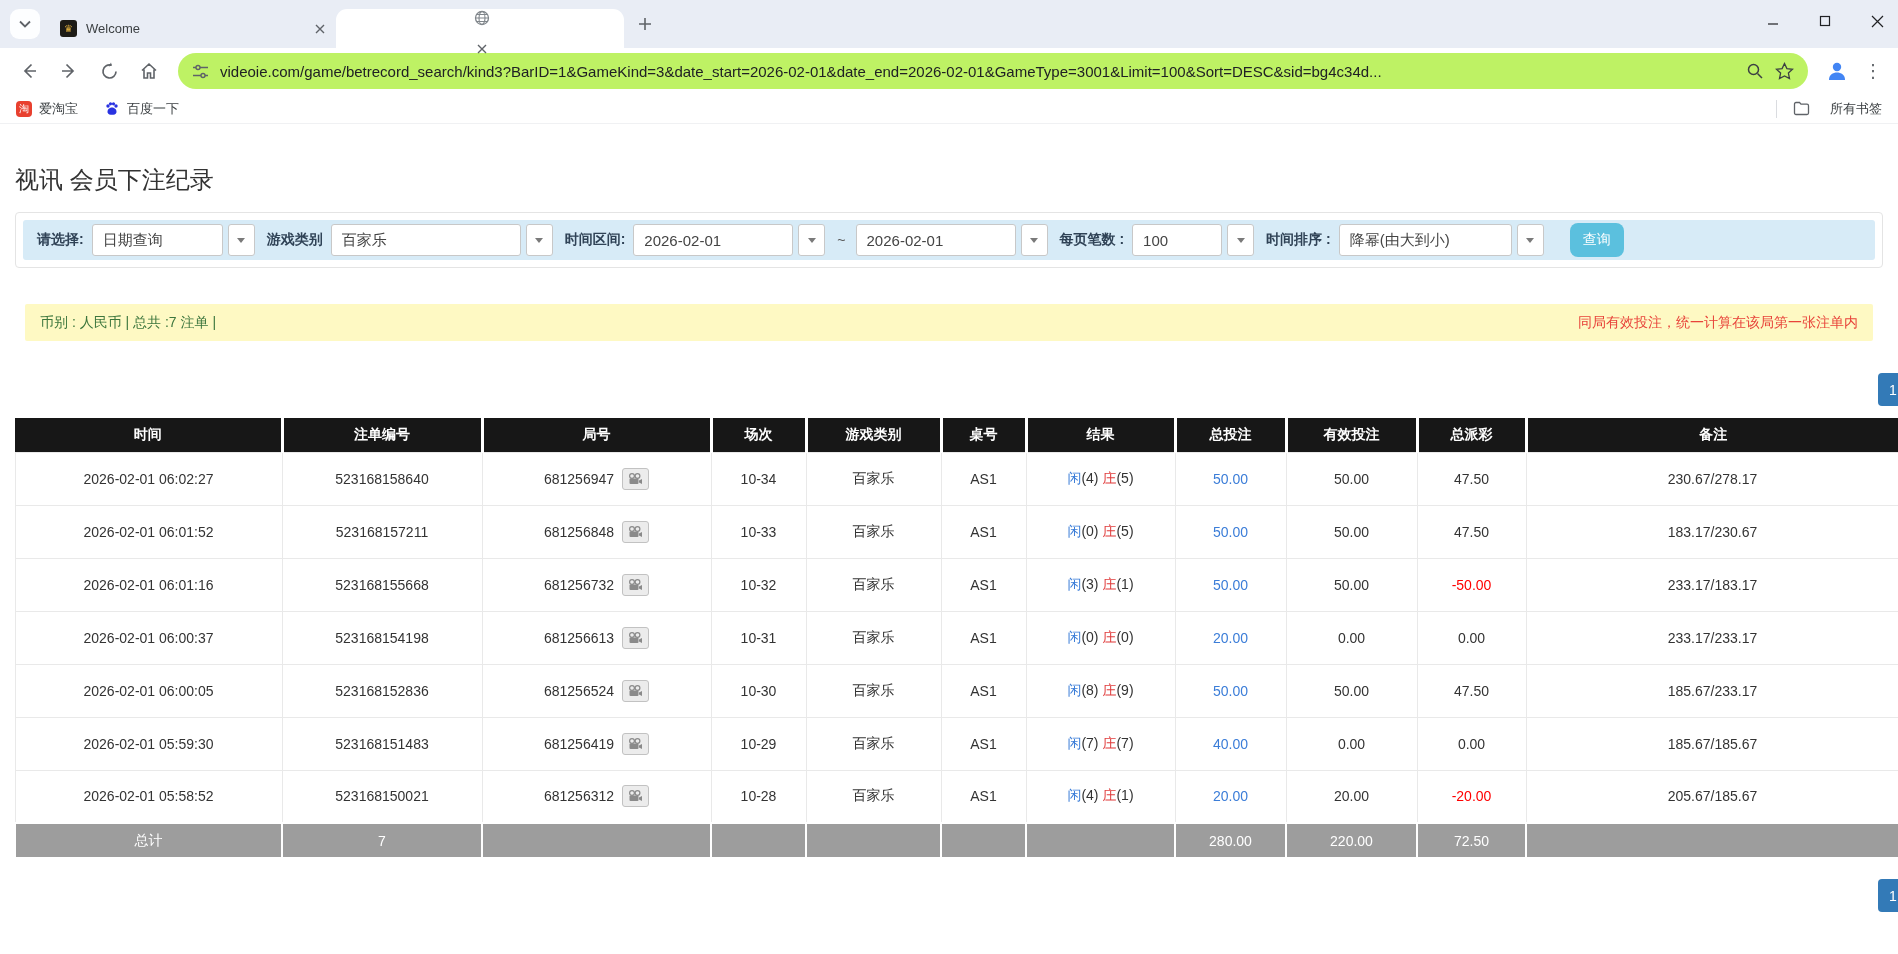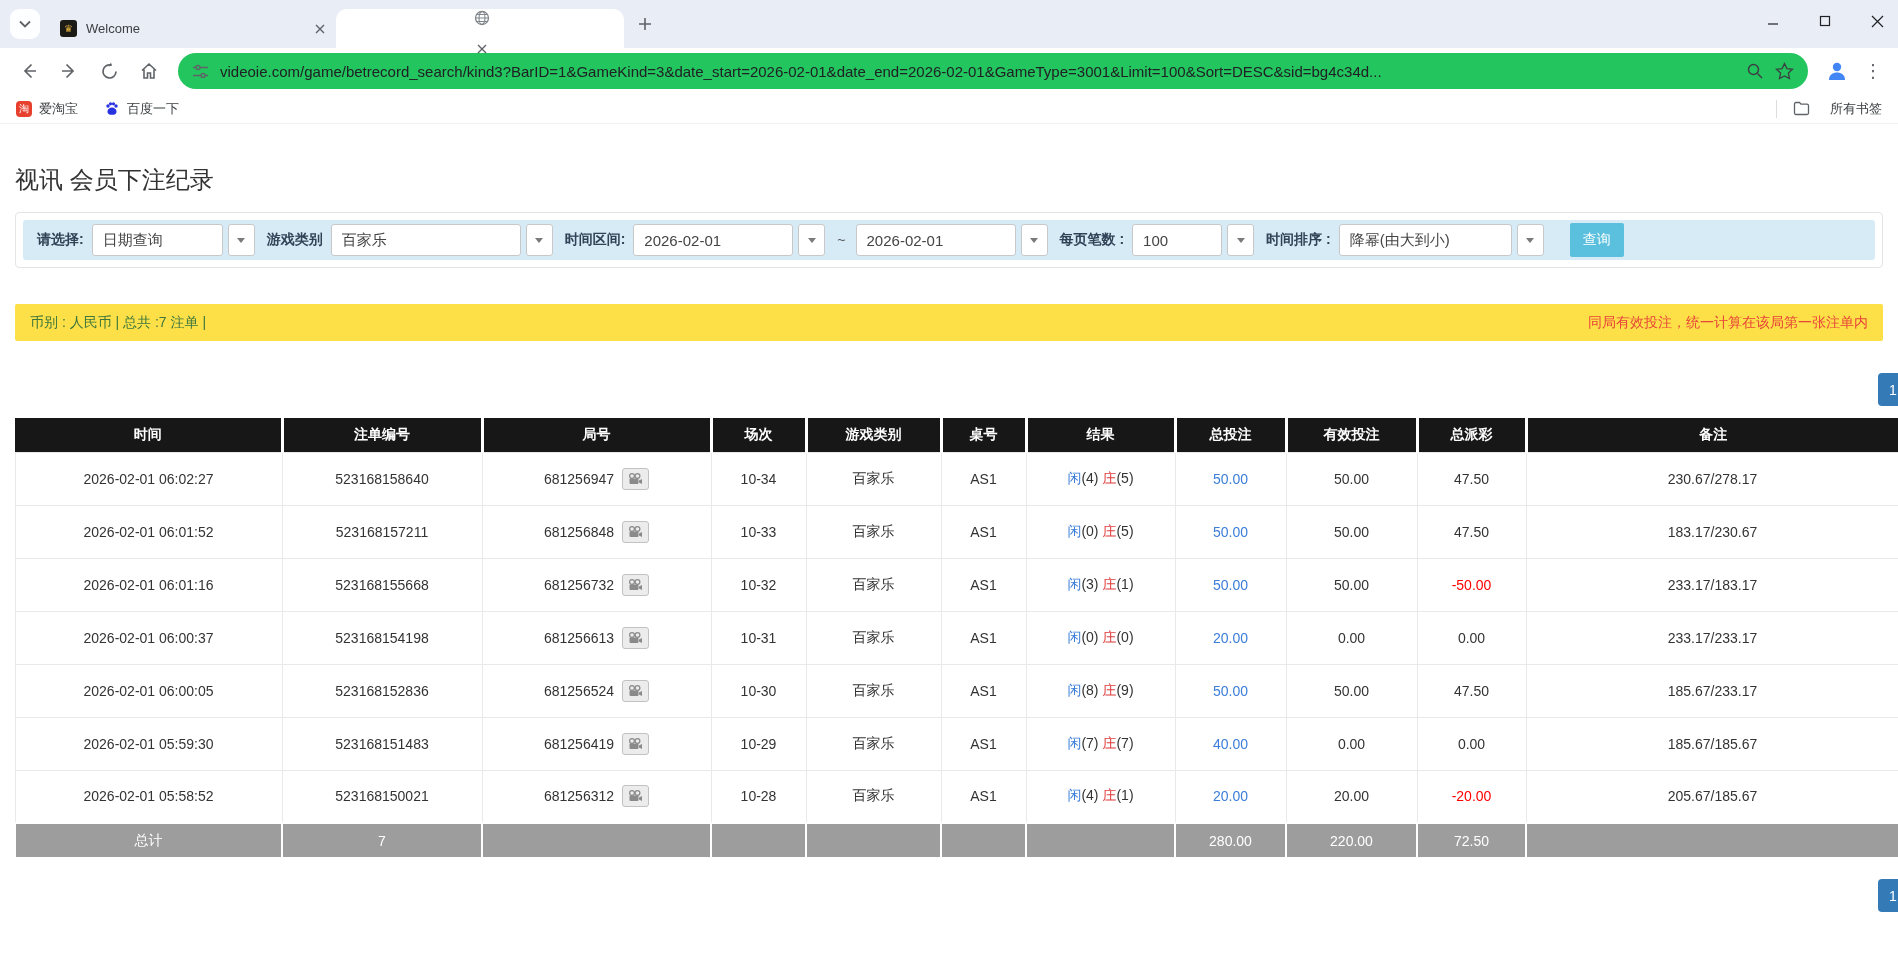--- a/index.html
+++ b/index.html
@@ -17,21 +17,21 @@
   .tab-close { width:17px; height:17px; border-radius:50%; display:flex; align-items:center; justify-content:center; }
   .favicon { width:17px; height:17px; display:flex; align-items:center; justify-content:center; flex:0 0 auto; }
   .fav-welcome { background:#1d1b16; border-radius:3px; color:#d8a93c; font-size:10px; line-height:1; }
   .newtab-btn { width:30px; height:30px; border:none; background:transparent; align-self:center; margin-left:6px;
     display:flex; align-items:center; justify-content:center; border-radius:50%; }
   .win-controls { position:absolute; right:8px; top:6px; display:flex; gap:26px; align-items:center; height:30px; }
   .win-btn { width:26px; height:26px; display:flex; align-items:center; justify-content:center; color:#202124; }
 
   .toolbar { height:46px; background:#fff; display:flex; align-items:center; padding:0 10px; gap:2px; }
   .nav-btn { width:38px; height:38px; border-radius:50%; display:flex; align-items:center; justify-content:center; }
-  .omnibox { flex:1; height:36px; background:#22c55e; border-radius:18px; display:flex; align-items:center;
+  .omnibox { flex:1; height:36px; background:#bef264; border-radius:18px; display:flex; align-items:center;
     padding:0 14px; margin:0 8px; gap:11px; }
   .url-text { flex:1; font-size:15px; color:#202124; white-space:nowrap; overflow:hidden; }
   .menu-dots { font-size:18px; color:#5f6368; width:30px; text-align:center; }
 
   .bookmarks-bar { height:30px; background:#fff; display:flex; align-items:center; padding:0 16px; gap:26px;
     font-size:13px; color:#3c4043; border-bottom:1px solid #f0f1f3; }
   .bm-item { display:flex; align-items:center; gap:7px; }
   .fav-taobao { width:16px; height:16px; background:#e8402f; border-radius:4px; color:#fff; font-size:10px;
     display:flex; align-items:center; justify-content:center; }
   .bm-right { margin-left:auto; display:flex; align-items:center; gap:20px; border-left:1px solid #dadce0; padding-left:16px; }
@@ -42,24 +42,24 @@
   .filter-panel { margin:0 15px; border:1px solid #e4e4e4; border-radius:4px; padding:7px; }
   .filter-bar { background:#d7ebf7; border-radius:3px; display:flex; align-items:center; padding:3px 14px; height:40px; }
   .flabel { font-size:14px; font-weight:bold; color:#2f4256; white-space:nowrap; }
   .combo { display:flex; align-items:flex-start; margin:0 12px 0 8px; }
   .combo-input { height:32px; background:#fff; border:1px solid #c8c8c8; border-radius:3px; display:flex;
     align-items:center; padding:0 10px; font-size:15px; color:#444; }
   .combo-btn { height:32px; width:27px; background:#fff; border:1px solid #c8c8c8; border-radius:3px; margin-left:5px;
     display:flex; align-items:center; justify-content:center; }
   .tri { width:0; height:0; border-left:4px solid transparent; border-right:4px solid transparent; border-top:5px solid #7a7a7a; }
   .tilde { color:#555; margin:0 2px 0 0; font-size:14px; }
-  .search-btn { background:#5bc0de; color:#fff; border:none; border-radius:2px; height:34px; padding:0 13px;
+  .search-btn { background:#5bc0de; color:#fff; border:none; border-radius:8px; height:34px; padding:0 13px;
     font-size:14px; margin-left:14px; cursor:pointer; }
 
-  .summary-bar { margin:36px 15px 0; background:#fde047; height:37px; display:flex; align-items:center;
+  .summary-bar { margin:36px 25px 0; background:#fef9c3; height:37px; display:flex; align-items:center;
     padding:12px 15px; font-size:14px; color:#3c763d; border-radius:2px; }
   .notice { margin-left:auto; color:#e8433a; }
 
   .pager-row { display:flex; justify-content:flex-end; margin-top:32px; }
   .pager-row.bottom { margin-top:20px; }
   .page-btn { width:30px; height:33px; background:#337ab7; color:#fff; font-size:14px; display:flex;
     align-items:center; justify-content:center; border-radius:4px; margin-right:-10px; cursor:pointer; }
 
   table.records { margin:12px 0 0 14px; width:1884px; border-collapse:collapse; table-layout:fixed;
     font-size:14px; color:#333; }

